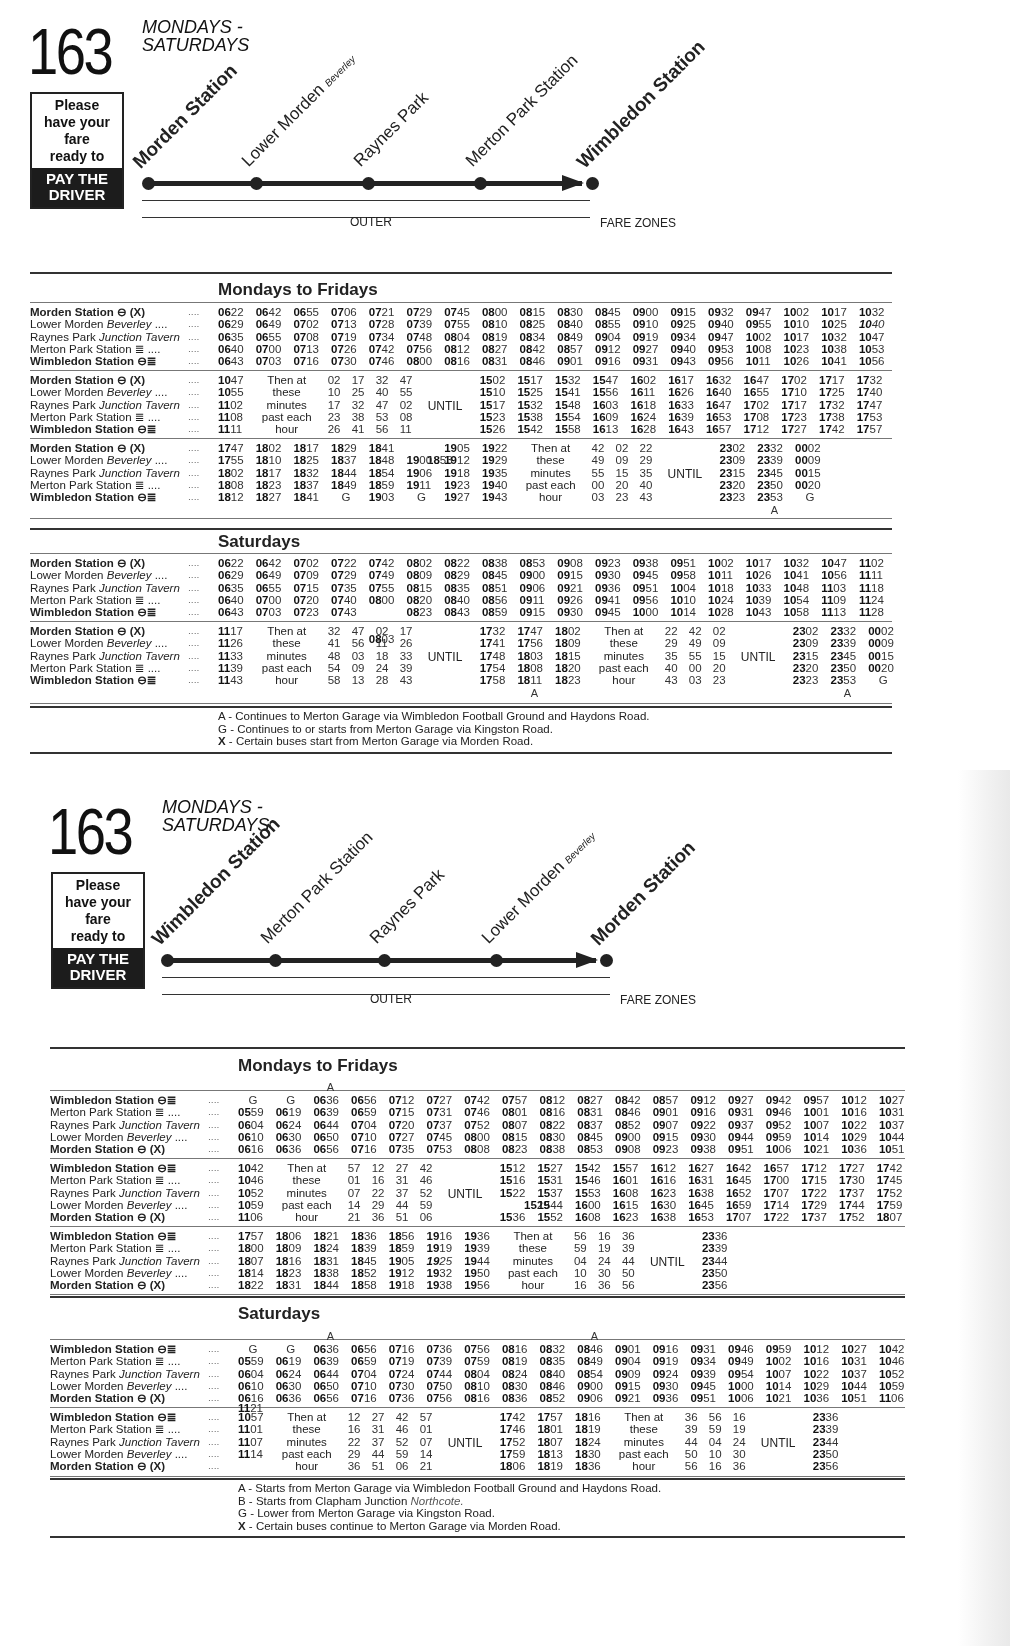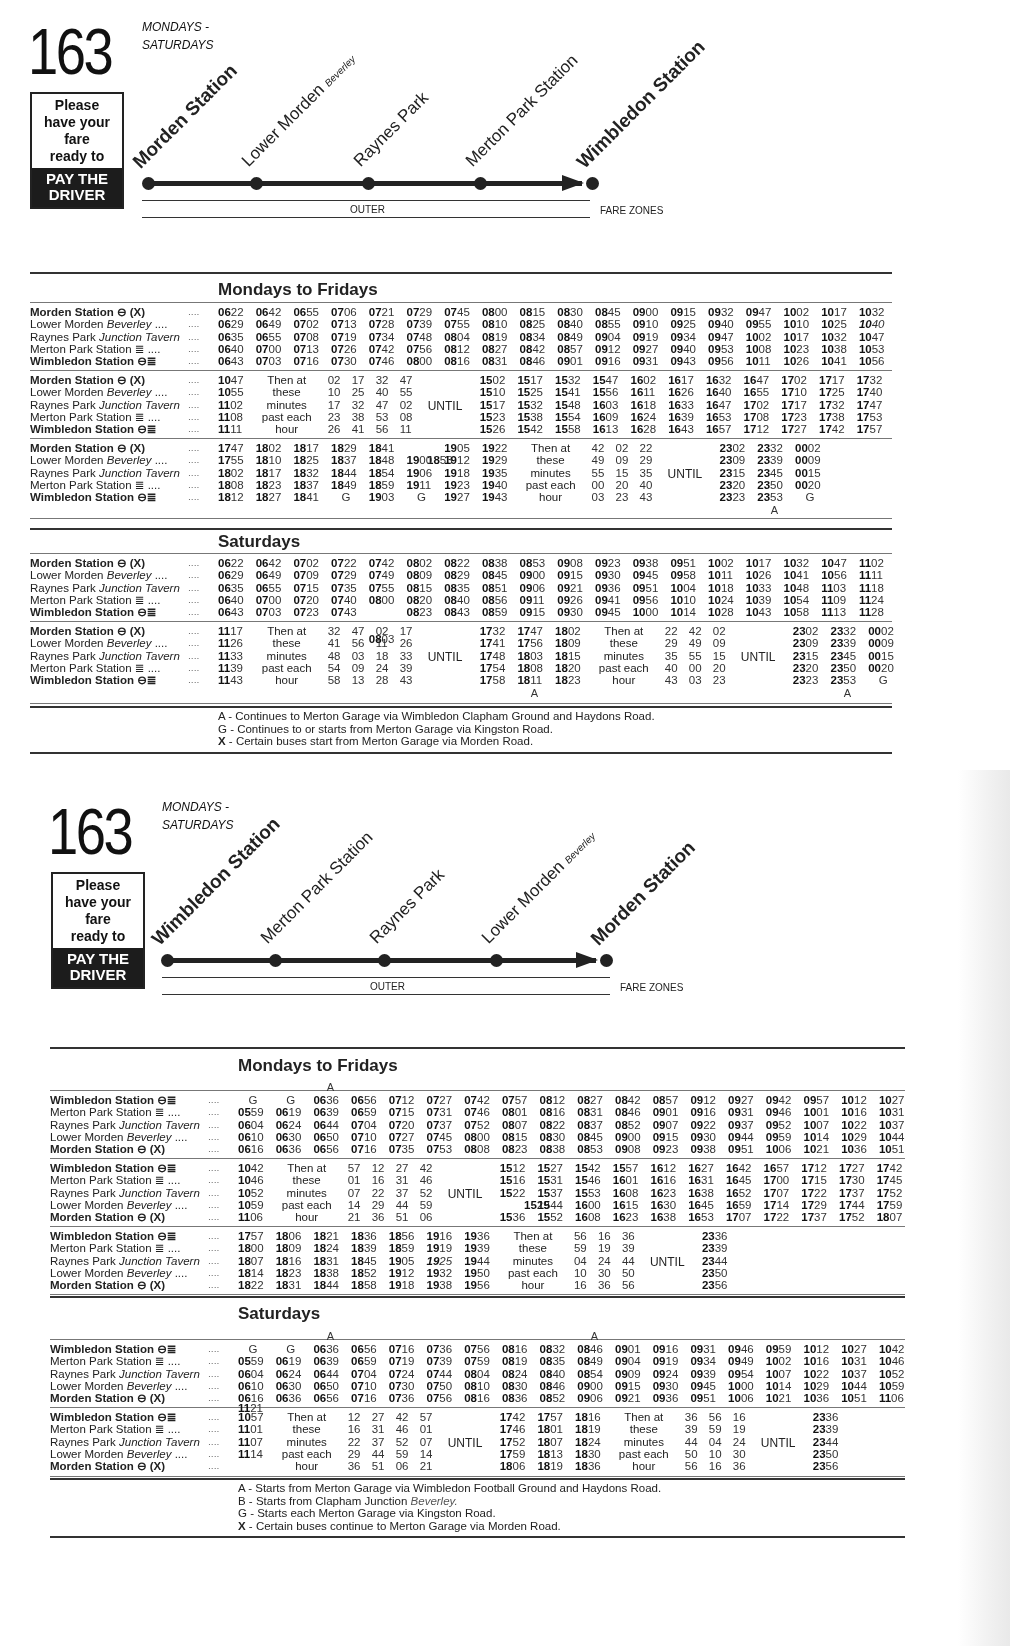--- a/index.html
+++ b/index.html
@@ -1,32 +1,32 @@
 <!DOCTYPE html>
 <html><head>
 <meta charset="utf-8">
 <style>
   html, body { margin: 0; padding: 0; background: #ffffff; }
   body { width: 1010px; height: 1646px; position: relative; overflow: hidden;
          font-family: "DejaVu Sans", sans-serif; color: #1a1a1a; }
   .route-num { position: absolute; font-family: "Liberation Sans", sans-serif; font-size: 64px;
                font-weight: 400; letter-spacing: -3px; transform: scaleX(0.85); transform-origin: left top; line-height: 1; color: #111; }
-  .days { position: absolute; font-style: italic; font-size: 12px; line-height: 18px; font-family: "Liberation Sans", sans-serif; color: #111; }
+  .days { position: absolute; font-style: italic; font-size: 18px; line-height: 18px; font-family: "Liberation Sans", sans-serif; color: #111; }
   .fare-box { position: absolute; width: 90px; border: 2px solid #222; text-align: center; background: #fff; }
   .fare-box .top { font-family: "Liberation Sans", sans-serif; font-weight: bold; font-size: 14px; line-height: 17px; padding: 3px 2px; color: #111; }
   .fare-box .bottom { background: #1c1c1c; color: #fff; font-family: "Liberation Sans", sans-serif; font-weight: bold; font-size: 15px; line-height: 16px; padding: 3px 2px 4px; }
   .stop-label { position: absolute; transform-origin: left bottom; transform: rotate(-45deg); white-space: nowrap;
                 font-family: "Liberation Sans", sans-serif; font-size: 17px; color: #222; }
   .stop-label.major { font-weight: bold; font-size: 19px; }
   .stop-label small { font-size: 10px; font-style: italic; }
   .route-line { position: absolute; height: 5px; background: #222; }
   .route-dot { position: absolute; width: 13px; height: 13px; border-radius: 50%; background: #222; }
   .arrowhead { position: absolute; width: 0; height: 0; border-top: 8px solid transparent; border-bottom: 8px solid transparent; border-left: 22px solid #222; }
   .zone-rule { position: absolute; height: 1px; background: #333; }
-  .zone-text { position: absolute; font-size: 10px; font-family: "Liberation Sans", sans-serif; color: #222; }
+  .zone-text { position: absolute; font-size: 12px; font-family: "Liberation Sans", sans-serif; color: #222; margin-top: 11px; }
   .rule-thick { position: absolute; height: 2px; background: #333; }
   .rule-thin { position: absolute; height: 1px; background: #777; }
   .section-title { position: absolute; font-family: "Liberation Sans", sans-serif; font-weight: bold; font-size: 17px; color: #222; }
   .stop-name { position: absolute; font-family: "Liberation Sans", sans-serif; font-size: 11.5px; line-height: 12.3px; white-space: nowrap; color: #222; }
   .stop-name.major { font-weight: bold; }
   .stop-name i { font-style: italic; }
   .dots { position: absolute; font-size: 9px; color: #666; }
   .cell { position: absolute; font-family: "Liberation Sans", sans-serif; font-size: 11.5px; line-height: 12.3px; width: 34px; text-align: left; color: #333; white-space: nowrap; }
   .cell b { font-weight: bold; color: #111; }
   .cell.center { text-align: center; }
@@ -547,21 +547,21 @@
     <div class="cell" style="left: 830.5px; top: 674.2px; width: 34px;"><b>23</b>53</div>
     <div class="note-mark" style="left: 830.5px; top: 686.5px;">A</div>
     <div class="cell" style="left: 868.2px; top: 625px; width: 34px;"><b>00</b>02</div>
     <div class="cell" style="left: 868.2px; top: 637.3px; width: 34px;"><b>00</b>09</div>
     <div class="cell" style="left: 868.2px; top: 649.6px; width: 34px;"><b>00</b>15</div>
     <div class="cell" style="left: 868.2px; top: 661.9px; width: 34px;"><b>00</b>20</div>
     <div class="cell center" style="left: 868.2px; top: 674.2px; width: 30px;">G</div>
     <div class="rule-thin" style="left: 30px; top: 703px; width: 862px;"></div>
     <div class="rule-thick" style="left: 30px; top: 706px; width: 862px;"></div>
     <div class="footnotes" style="left: 218px; top: 710px;">
-      <div>A - Continues to Merton Garage via Wimbledon Clapham Ground and Haydons Road.</div>
+      <div>A - Continues to Merton Garage via Wimbledon Football Ground and Haydons Road.</div>
       <div>G - Continues to or starts from Merton Garage via Kingston Road.</div>
       <div><b>X</b> - Certain buses start from Merton Garage via Morden Road.</div>
     </div>
     <div class="rule-thick" style="left: 30px; top: 751.5px; width: 862px;"></div>
     <div class="route-num" style="left: 48px; top: 800px;">163</div>
     <div class="days" style="left: 162px; top: 798px;">MONDAYS -<br>SATURDAYS</div>
     <div class="fare-box" style="left: 51px; top: 872px;">
       <div class="top">Please<br>have your<br>fare<br>ready to</div>
       <div class="bottom">PAY THE<br>DRIVER</div>
     </div>
@@ -1040,19 +1040,19 @@
     <div class="until" style="left: 760.8px; top: 1435.6px;">UNTIL</div>
     <div class="cell" style="left: 812.8px; top: 1411px; width: 34px;"><b>23</b>36</div>
     <div class="cell" style="left: 812.8px; top: 1423.3px; width: 34px;"><b>23</b>39</div>
     <div class="cell" style="left: 812.8px; top: 1435.6px; width: 34px;"><b>23</b>44</div>
     <div class="cell" style="left: 812.8px; top: 1447.9px; width: 34px;"><b>23</b>50</div>
     <div class="cell" style="left: 812.8px; top: 1460.2px; width: 34px;"><b>23</b>56</div>
     <div class="rule-thin" style="left: 50px; top: 1476px; width: 855px;"></div>
     <div class="rule-thick" style="left: 50px; top: 1478px; width: 855px;"></div>
     <div class="footnotes" style="left: 238px; top: 1482px;">
       <div>A - Starts from Merton Garage via Wimbledon Football Ground and Haydons Road.</div>
-      <div>B - Starts from Clapham Junction <i>Beverley.</i></div>
-      <div>G - Starts each Merton Garage via Kingston Road.</div>
+      <div>B - Starts from Clapham Junction <i>Northcote.</i></div>
+      <div>G - Lower from Merton Garage via Kingston Road.</div>
       <div><b>X</b> - Certain buses continue to Merton Garage via Morden Road.</div>
     </div>
     <div class="rule-thick" style="left: 50px; top: 1536px; width: 855px;"></div>
     <div class="edge-shade"></div>
   </div>
 
 </body></html>

